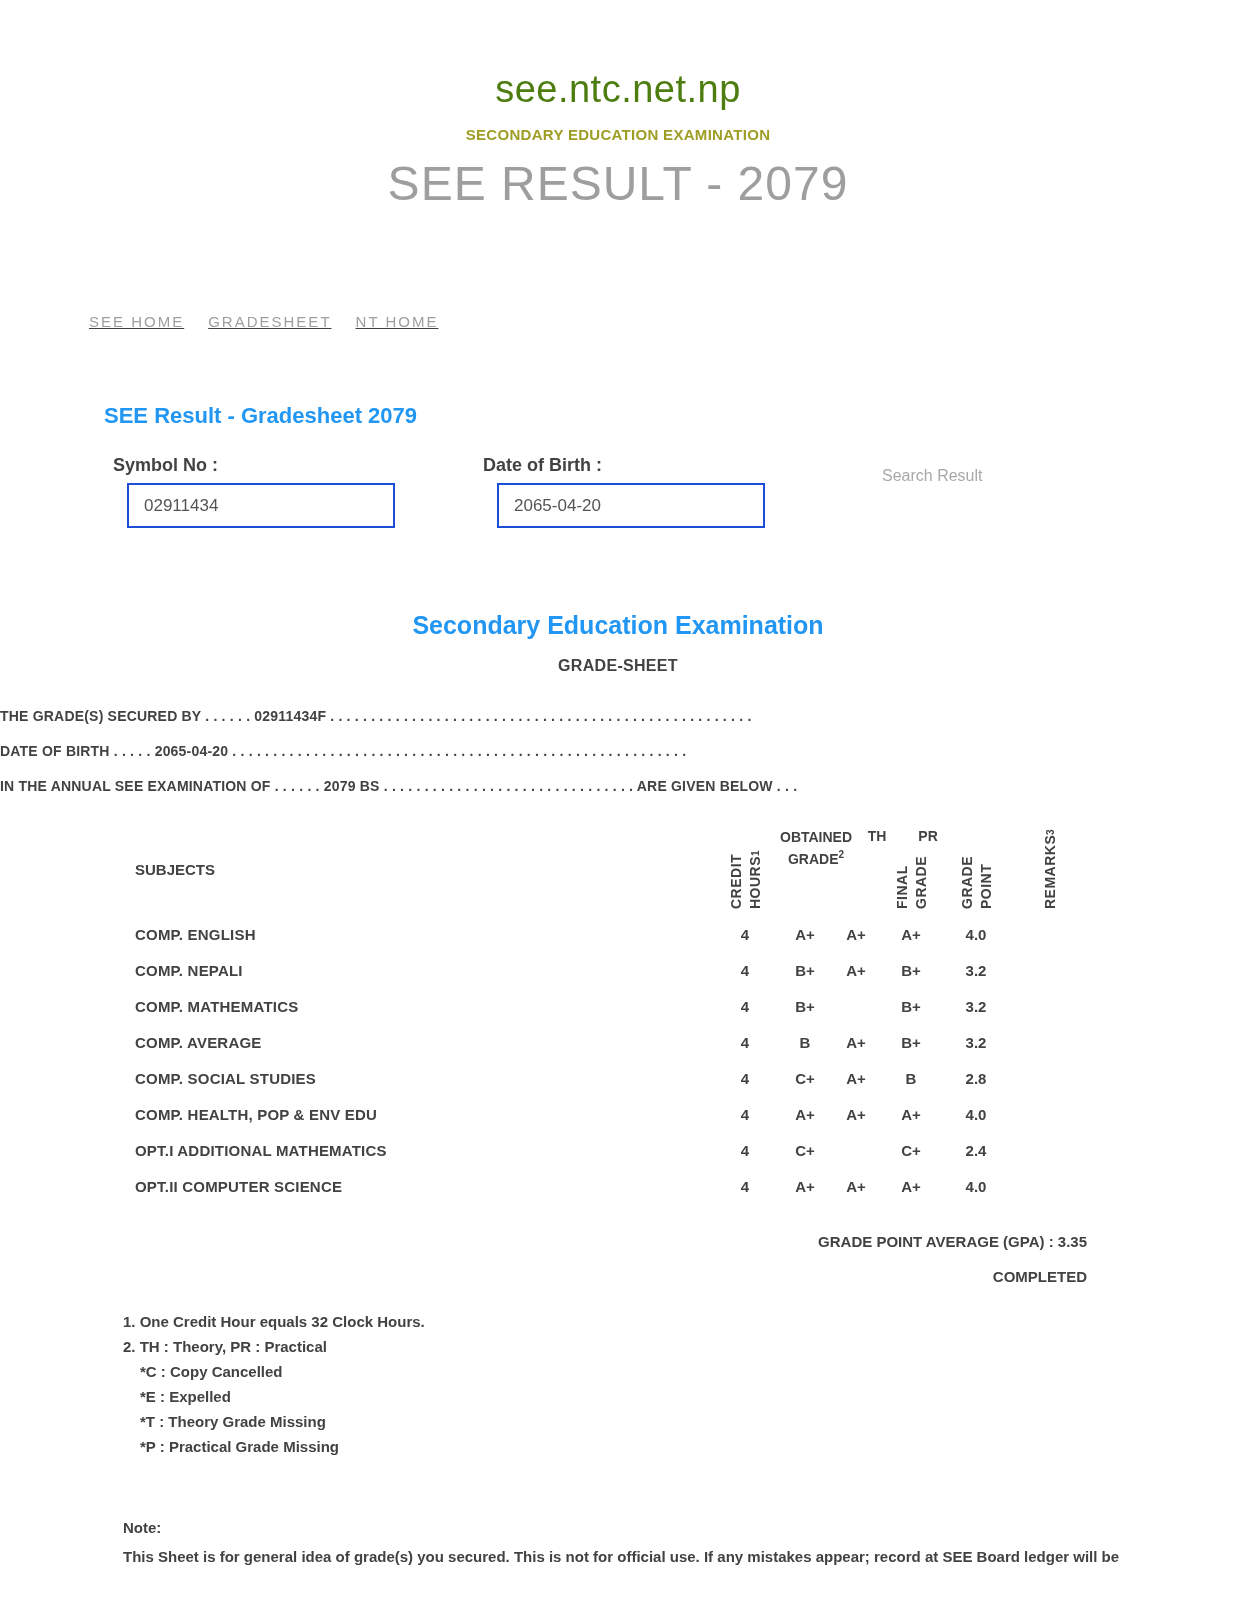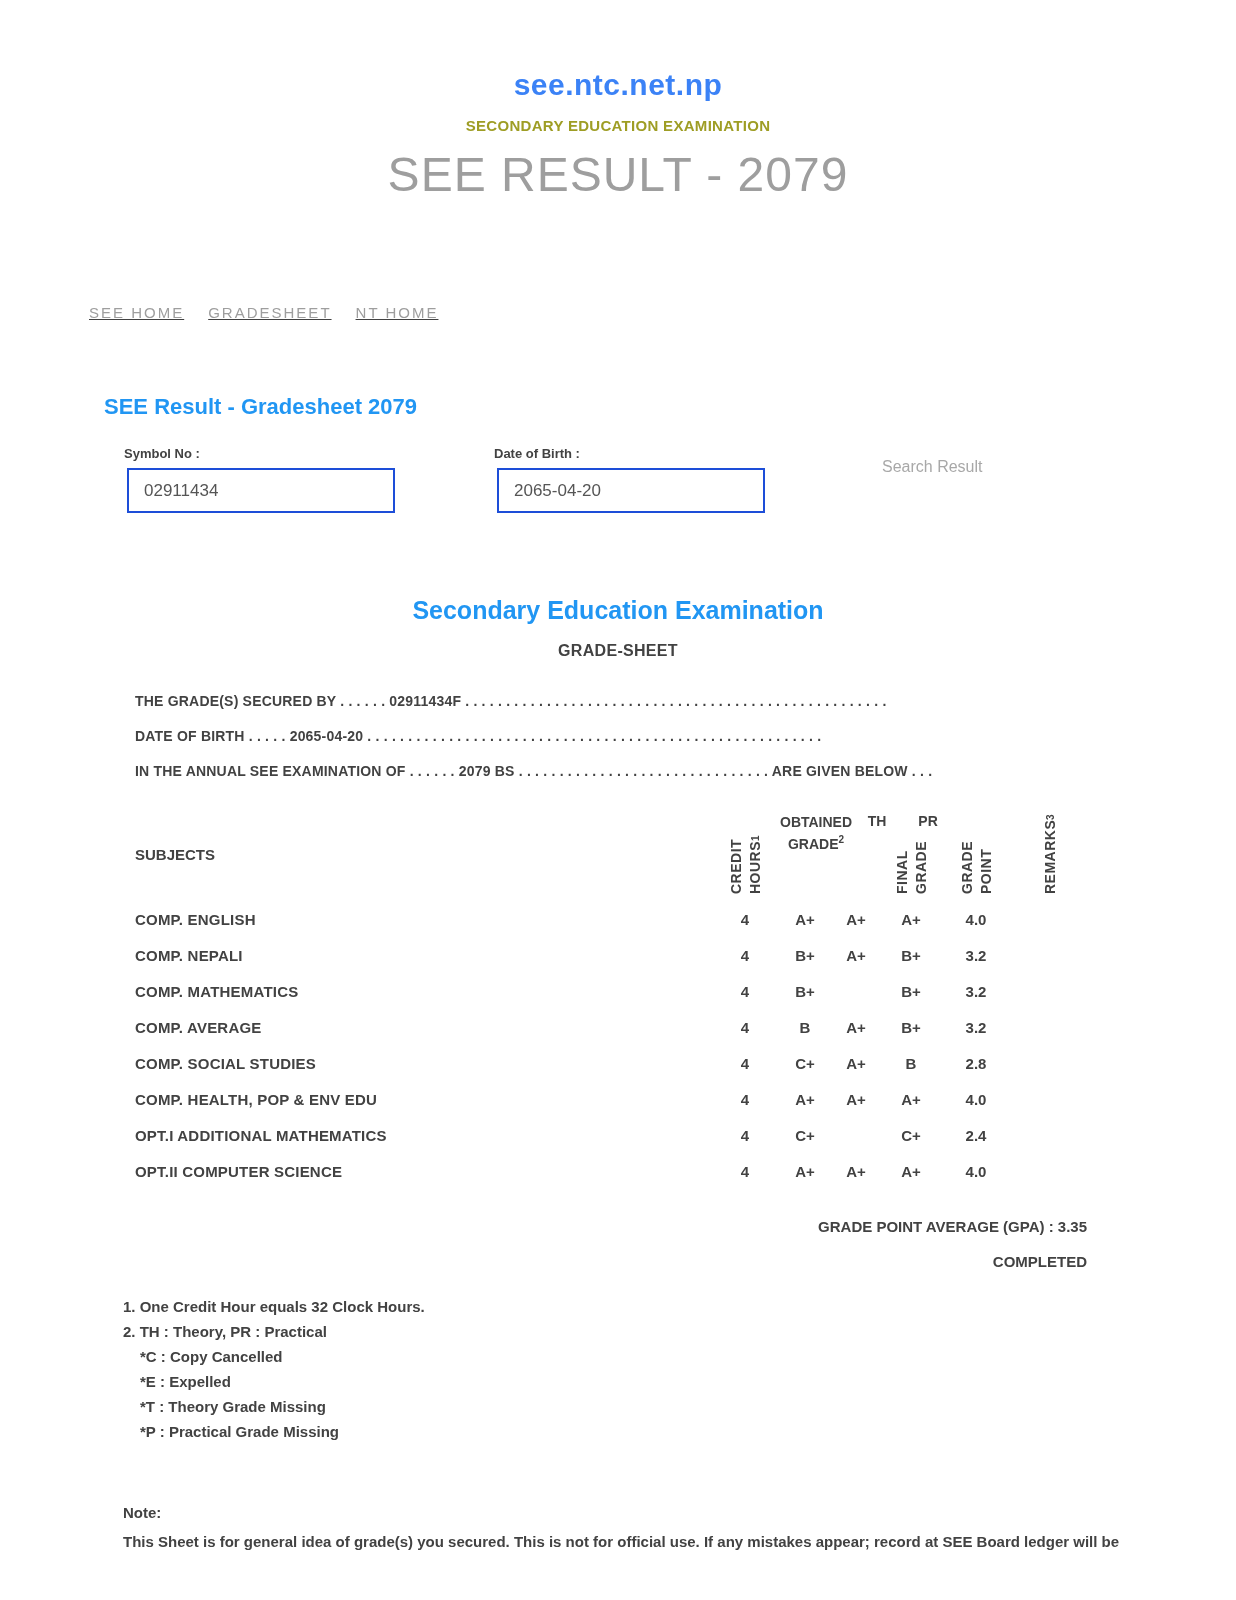--- a/index.html
+++ b/index.html
@@ -6,55 +6,55 @@
   html,body { background:#ffffff; }
   body {
     width:1236px; height:1600px; overflow:hidden;
     font-family:"Liberation Sans", sans-serif;
     color:#424242;
   }
   .page { width:1236px; height:1600px; background:#fff; position:relative; }
 
   
   .site-header { text-align:center; padding-top:68px; }
-  .site-name { font-size:30px; font-weight:700; color:#3b82f6; letter-spacing:0.5px; }
+  .site-name { font-size:38px; font-weight:400; color:#4d7c0f; letter-spacing:0.5px; }
   .site-sub { margin-top:15px; font-size:15px; font-weight:bold; color:#9e9d24; letter-spacing:0.3px; }
   .site-title { margin-top:13px; font-size:48px; font-weight:400; color:#9e9e9e; letter-spacing:1px; }
 
   
   .nav { margin-top:102px; margin-left:89px; display:flex; gap:24px;text-decoration:underline; }
   .nav a {
     font-size:15px; color:#9e9e9e; text-decoration:none;
     letter-spacing:2px; text-transform:uppercase; cursor:pointer;
   }
 
   
   .section-title { margin-top:73px; margin-left:104px; font-size:22px; font-weight:bold; color:#2196f3; }
   .form-row { margin-top:26px; margin-left:113px; display:flex; align-items:flex-start; }
   .field { width:283px; }
   .field + .field { margin-left:87px; }
-  .field-label { font-size:13px; font-weight:bold; color:#424242;margin-left:11px; }
+  .field-label { font-size:18px; font-weight:bold; color:#424242; }
   .field input {
     display:block; margin-top:7px; margin-left:14px;
     width:268px; height:45px; border:2px solid #1d4ed8; background:#fff;
     font-family:"Liberation Sans", sans-serif; font-size:17px; color:#555;
     padding-left:15px; outline:none;
   }
   .search-btn {
     margin-left:116px; margin-top:12px;
     background:none; border:none; cursor:pointer;
     font-family:"Liberation Sans", sans-serif;
     font-size:16px; color:#a8a8a8;text-align:center;
   }
 
   
   .gs-heading { margin-top:83px; text-align:center; font-size:25px; font-weight:bold; color:#2196f3; }
   .gs-subheading { margin-top:17px; text-align:center; font-size:16px; font-weight:bold; color:#424242; letter-spacing:0.3px; }
 
-  .intro { margin-top:24px; margin-left:135px; width:952px; }
+  .intro { margin-top:24px; width:952px; }
   .intro p { font-size:14px; font-weight:bold; color:#424242; line-height:35px; letter-spacing:0.2px; white-space:nowrap; overflow:hidden; }
 
   
   .gtable { margin-top:18px; margin-left:135px; width:952px; }
   .grid {
     display:grid;
     grid-template-columns:575px 70px 50px 52px 58px 72px 75px;
     align-items:center;
   }
   .ghead { height:94px; align-items:center; }

